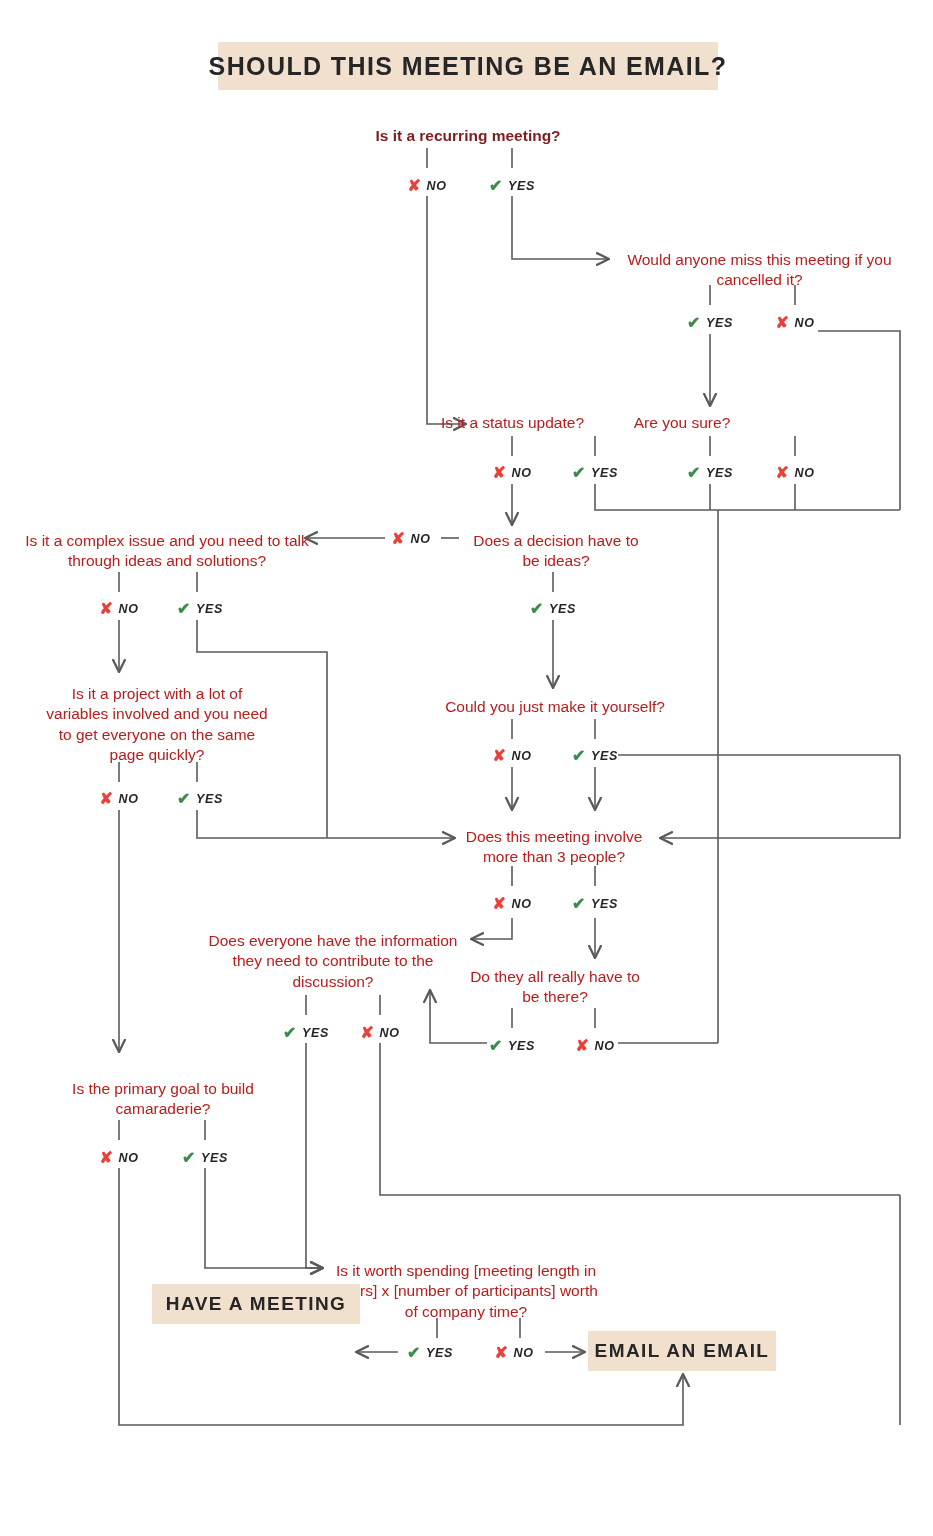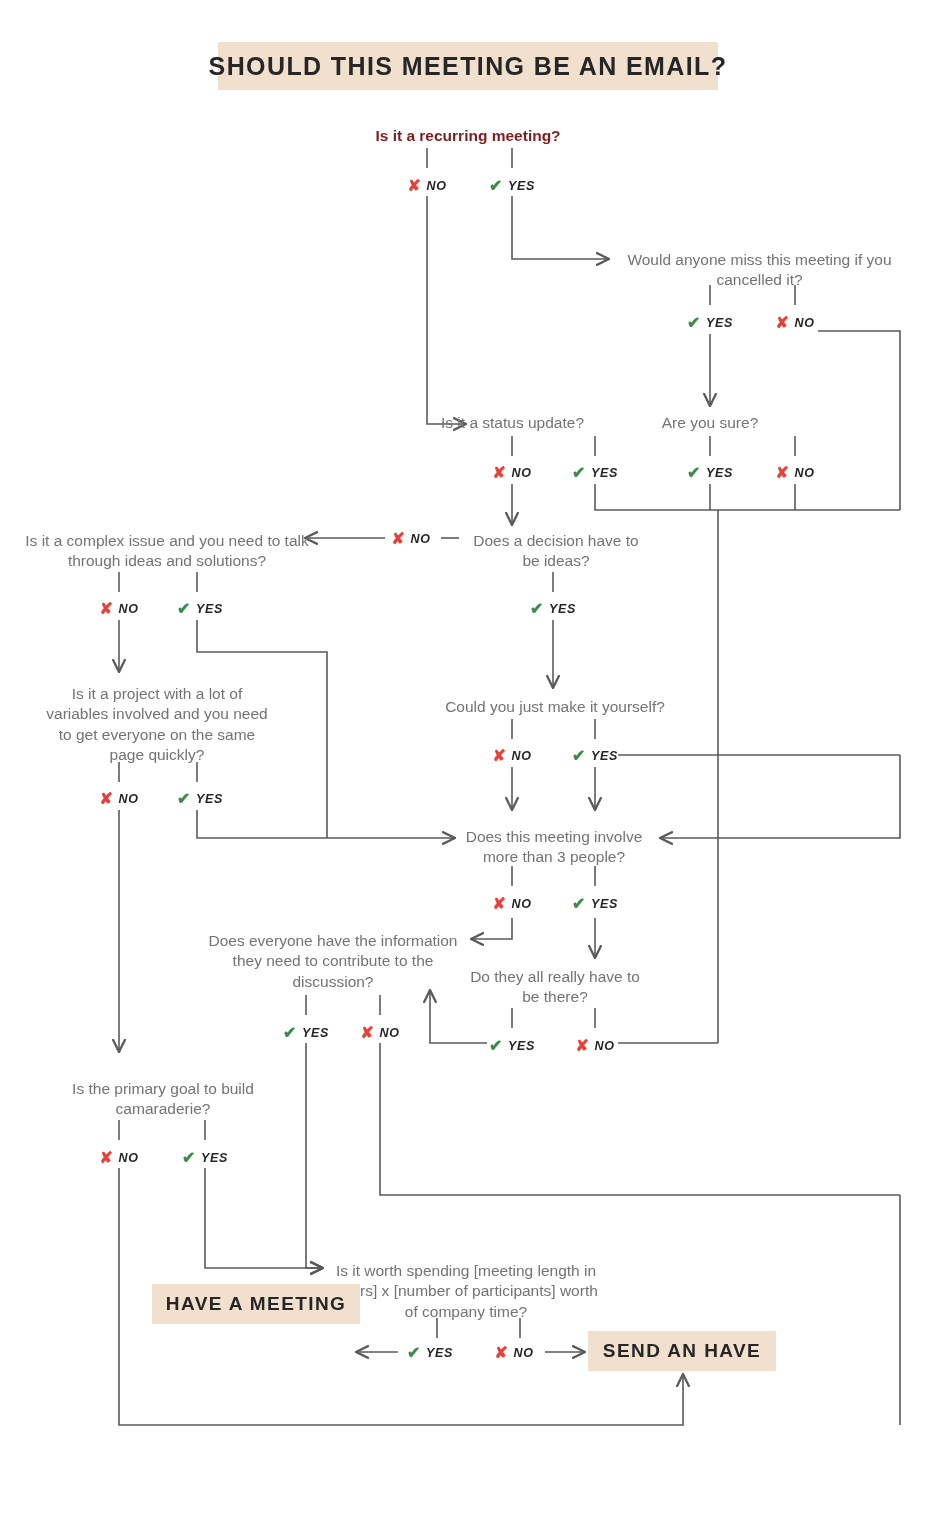--- a/index.html
+++ b/index.html
@@ -63,21 +63,21 @@
   .outcome { height: 40px; font-size: 19px; }
   #outcome-meeting { left: 152px; top: 1284px; width: 208px; }
   #outcome-email   { left: 588px; top: 1331px; width: 188px; }
 
   
   .q {
     position: absolute;
     text-align: center;
     font-size: 15.5px;
     line-height: 1.32;
-    color: #737373;
+    color: #b91c1c;
   }
   .q.bold { font-weight: 700; color: #7f1d1d; }
 
   
   .branch {
     position: absolute;
     display: flex; align-items: center; gap: 5px;
     font-size: 12.5px;
     font-weight: 700;
     font-style: italic;
@@ -208,21 +208,21 @@
     <span class="bg"></span>
     <span class="txt">SHOULD THIS MEETING BE AN EMAIL?</span>
   </div>
 
   <div class="q bold" style="left:348px; top:126px; width:240px;">Is it a recurring meeting?</div>
 
   <div class="q" style="left:612px; top:250px; width:295px;">Would anyone miss this meeting if you cancelled it?</div>
 
   <div class="q" style="left:410px; top:413px; width:205px;">Is it a status update?</div>
 
-  <div class="q" style="left:640px; top:413px; width:140px;">Are you sure?</div>
+  <div class="q" style="left:612px; top:413px; width:140px;">Are you sure?</div>
 
   <div class="q" style="left:22px; top:531px; width:290px;">Is it a complex issue and you need to talk through ideas and solutions?</div>
 
   <div class="q" style="left:468px; top:531px; width:176px;">Does a decision have to be ideas?</div>
 
   <div class="q" style="left:46px; top:684px; width:222px;">Is it a project with a lot of variables involved and you need to get everyone on the same page quickly?</div>
 
   <div class="q" style="left:430px; top:697px; width:250px;">Could you just make it yourself?</div>
 
   <div class="q" style="left:456px; top:827px; width:196px;">Does this meeting involve more than 3 people?</div>
@@ -352,17 +352,17 @@
     <span class="mark">✘</span>
     <span class="lbl">NO</span>
     </div>
 
   <div class="brush outcome" id="outcome-meeting">
     <span class="bg"></span>
     <span class="txt">HAVE A MEETING</span>
   </div>
   <div class="brush outcome" id="outcome-email">
     <span class="bg"></span>
-    <span class="txt">SEND AN HAVE</span>
+    <span class="txt">EMAIL AN EMAIL</span>
   </div>
 
 
 </div>
 
 </body></html>

